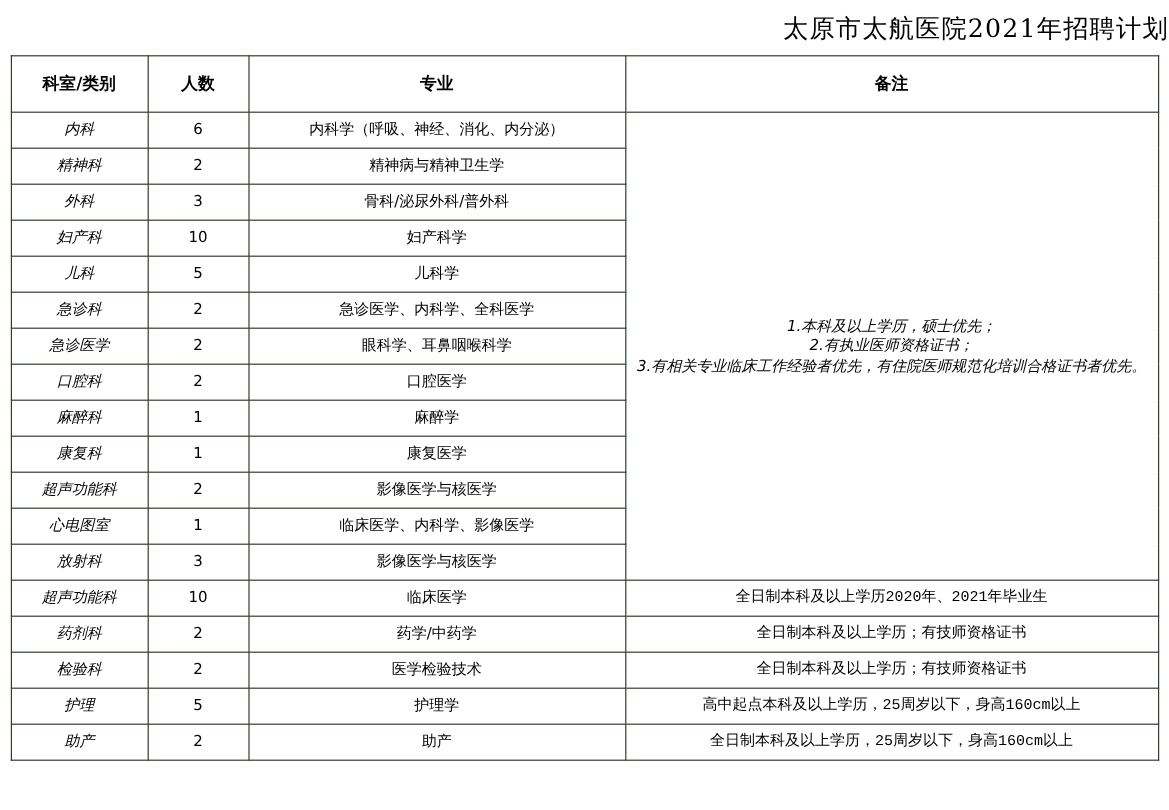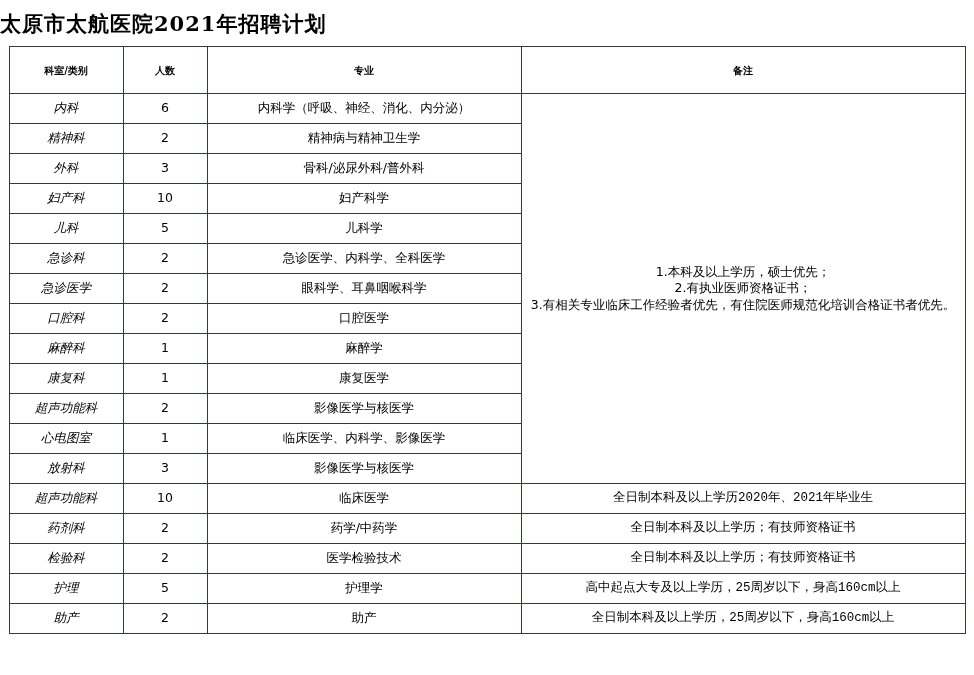--- a/index.html
+++ b/index.html
@@ -14,23 +14,23 @@
     color: #000000;
     overflow: hidden;
   }
   #page {
     position: relative;
     width: 974px;
     height: 675px;
     background: #ffffff;
   }
   #doc-title {
-    text-align: left;
+    text-align: right;
     font-size: 21px;
-    font-weight: bold;
+    font-weight: normal;
     letter-spacing: 1px;
     padding-top: 10px;
     padding-bottom: 8px;
     font-family: "DejaVu Serif", "Liberation Serif", serif;
   }
   table.plan {
     border-collapse: collapse;
     width: 956px;
     margin: 0 auto;
     table-layout: fixed;
@@ -41,38 +41,39 @@
     font-weight: normal;
     text-align: center;
     vertical-align: middle;
     padding: 0;
     height: 29px;
     line-height: 1.3;
   }
   table.plan thead th {
     height: 46px;
     font-weight: bold;
-    font-size: 10px;
+    font-size: 14px;
   }
   col.c-dept { width: 114px; }
   col.c-count { width: 84px; }
   col.c-major { width: 314px; }
   col.c-remark { width: 444px; }
 
   td.dept { font-size: 13px; font-style: italic; }
   td.count { font-size: 12.5px; }
   td.major { font-size: 12.5px; }
   td.remark { font-size: 12.5px; font-family: Liberation Mono, monospace; }
 
   td.remark-merged {
     text-align: left;
     padding: 4px 8px;
     line-height: 1.75;
     font-size: 12.5px;
     vertical-align: middle;
+    font-style: italic;
   }
   td.remark-merged .line {
     display: block;
     white-space: nowrap;
   }
 </style>
 </head>
 <body>
 
 <div id="page">
@@ -180,21 +181,21 @@
         <tr>
           <td class="dept">检验科</td>
           <td class="count">2</td>
           <td class="major">医学检验技术</td>
           <td class="remark">全日制本科及以上学历；有技师资格证书</td>
         </tr>
         <tr>
           <td class="dept">护理</td>
           <td class="count">5</td>
           <td class="major">护理学</td>
-          <td class="remark">高中起点大专及以上学历，25周岁以下，身高160cm以上</td>
+          <td class="remark">高中起点本科及以上学历，25周岁以下，身高160cm以上</td>
         </tr>
         <tr>
           <td class="dept">助产</td>
           <td class="count">2</td>
           <td class="major">助产</td>
           <td class="remark">全日制本科及以上学历，25周岁以下，身高160cm以上</td>
         </tr>
       </tbody>
   </table>
 

